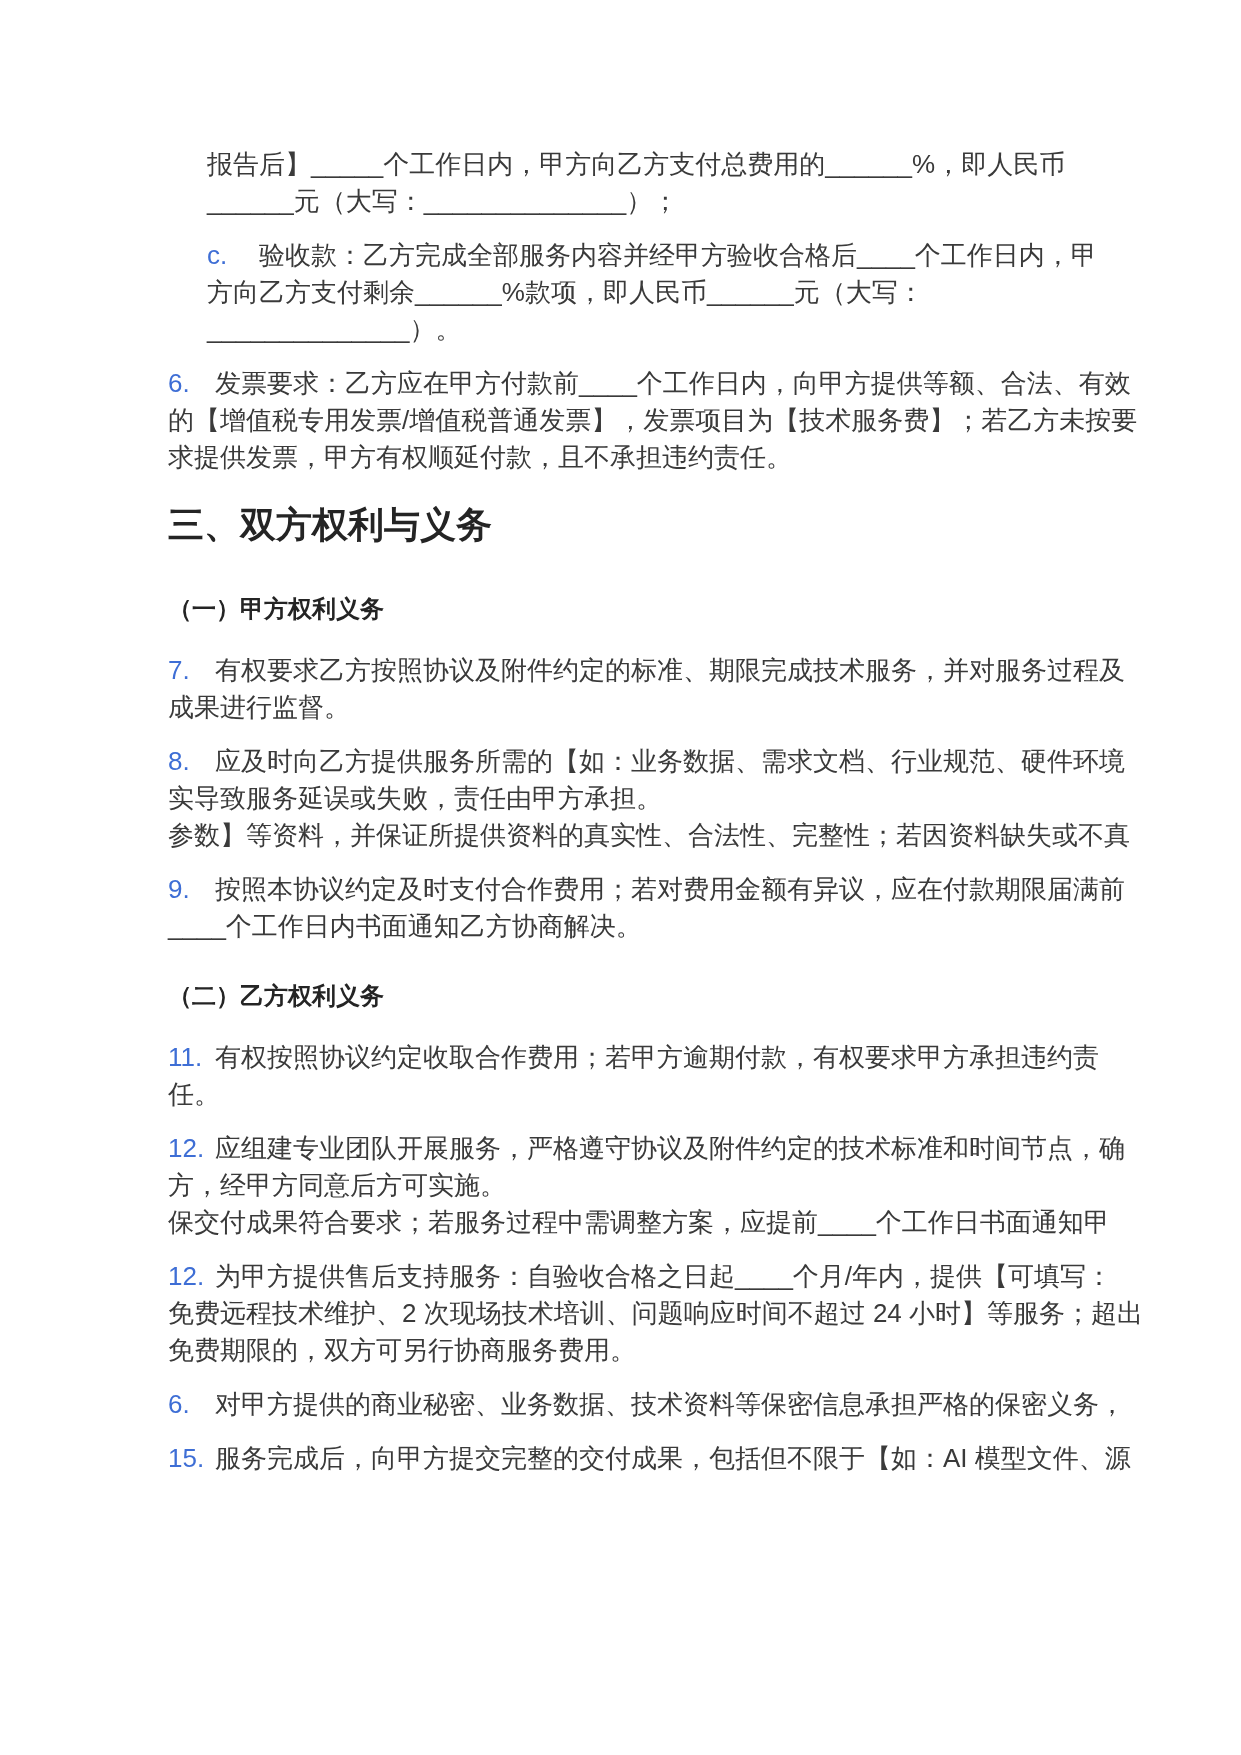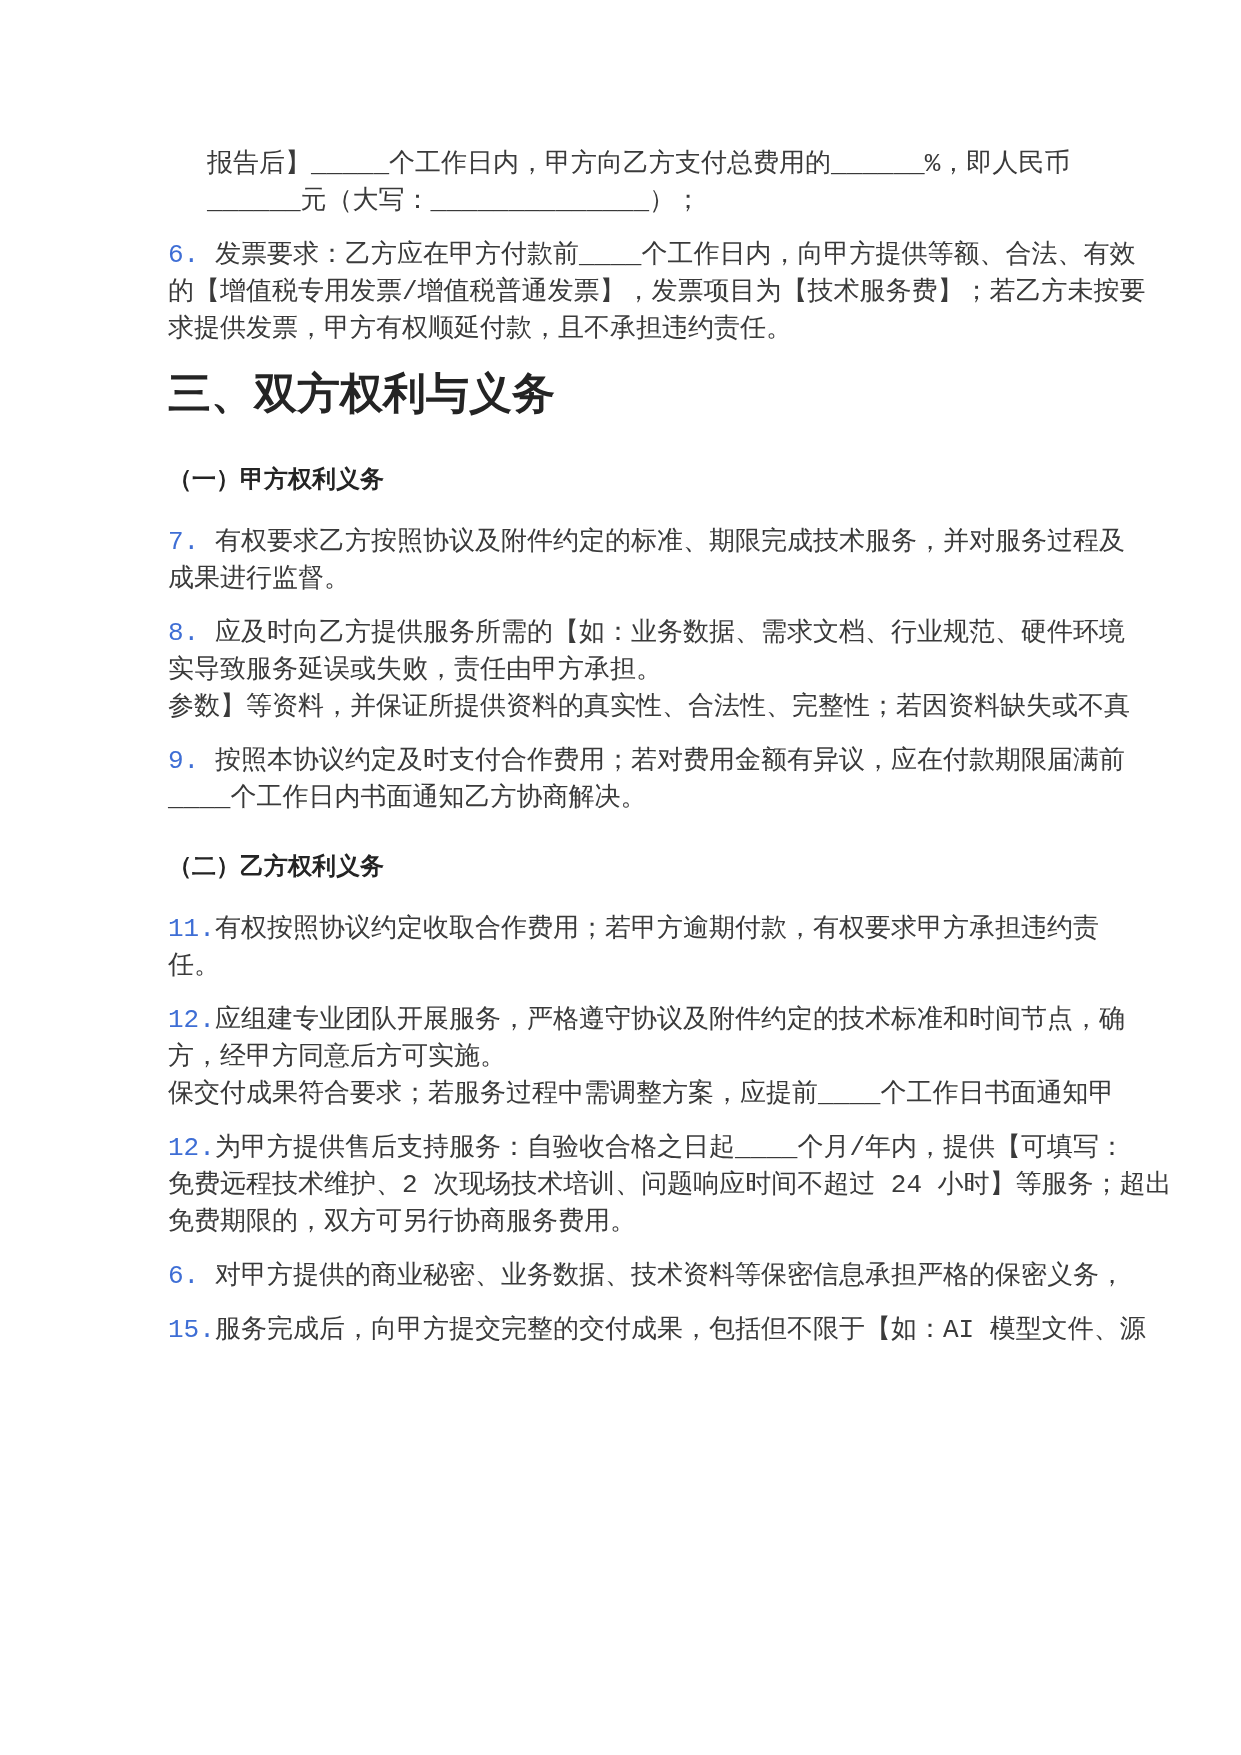--- a/index.html
+++ b/index.html
@@ -5,43 +5,48 @@
   html, body { margin: 0; padding: 0; background: #ffffff; }
   .page {
     width: 1241px;
     height: 1755px;
     background: #ffffff;
     overflow: hidden;
     position: relative;
     font-family: "Liberation Sans", sans-serif;
     color: #3a3a3a;
   }
-  .doc { padding: 146px 26px 0 168px; font-family: Liberation Mono, monospace; }
+  .doc { padding: 146px 26px 0 168px; }
   .para { font-size: 26px; line-height: 37px; margin: 0 0 17px 0; }
   .para.sub { margin-left: 39px; }
   .line { white-space: nowrap; }
   .num { display: inline-block; min-width: 47px; color: #3e6ed5; }
   .sub .num { min-width: 52px; }
   .heading1 {
-    font-size: 43px; font-weight: bold; color: #242424;
+    font-size: 36px; font-weight: bold; color: #242424;
     line-height: 46px; margin: 26px 0 40px 0; white-space: nowrap;
   }
   .heading2 {
     font-size: 24px; font-weight: bold; color: #242424;
     line-height: 42px; margin: 30px 0 22px 0; white-space: nowrap;
   }
 </style>
 </head>
 <body>
 
 <div class="page">
   <div class="doc" id="doc-body">
       <div class="para sub">
         <div class="line"><span>报告后】_____个工作日内，甲方向乙方支付总费用的______%，即人民币</span></div>
         <div class="line"><span>______元（大写：______________）；</span></div>
+      </div>
+      <div class="para sub">
+        <div class="line"><span class="num">c.</span><span>验收款：乙方完成全部服务内容并经甲方验收合格后____个工作日内，甲</span></div>
+        <div class="line"><span>方向乙方支付剩余______%款项，即人民币______元（大写：</span></div>
+        <div class="line"><span>______________）。</span></div>
       </div>
       <div class="para">
         <div class="line"><span class="num">6.</span><span>发票要求：乙方应在甲方付款前____个工作日内，向甲方提供等额、合法、有效</span></div>
         <div class="line"><span>的【增值税专用发票/增值税普通发票】，发票项目为【技术服务费】；若乙方未按要</span></div>
         <div class="line"><span>求提供发票，甲方有权顺延付款，且不承担违约责任。</span></div>
       </div>
       <div class="heading1">三、双方权利与义务</div>
       <div class="heading2">（一）甲方权利义务</div>
       <div class="para">
         <div class="line"><span class="num">7.</span><span>有权要求乙方按照协议及附件约定的标准、期限完成技术服务，并对服务过程及</span></div>

